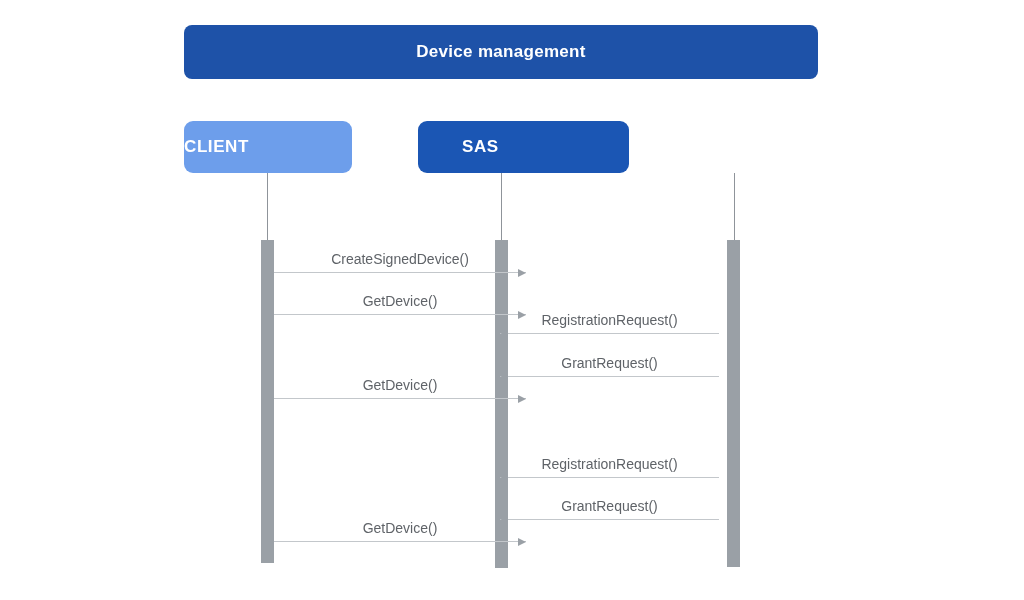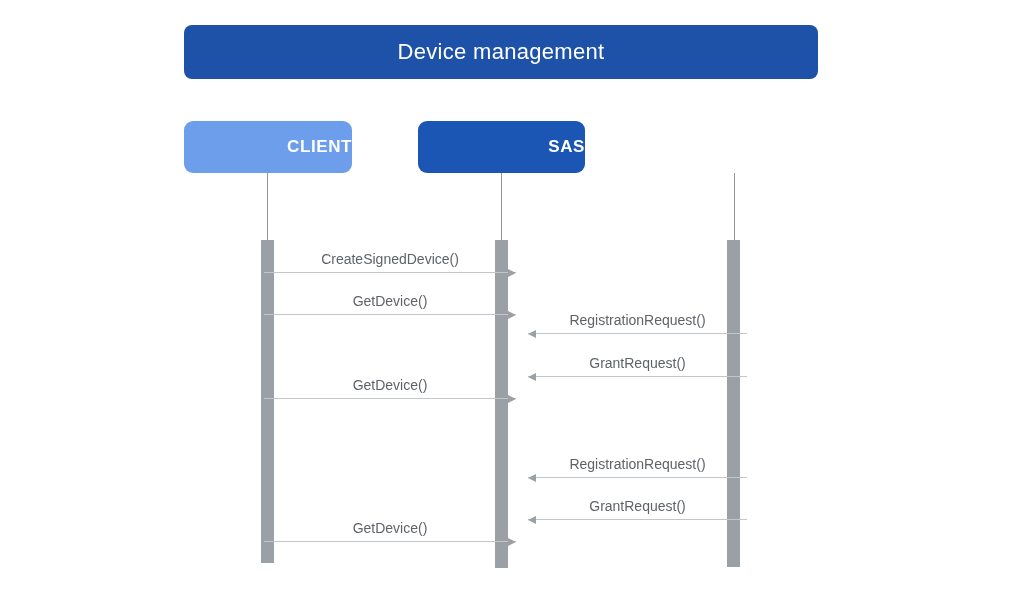--- a/index.html
+++ b/index.html
@@ -22,43 +22,43 @@
     left: 184px; top: 25px;
     width: 634px; height: 54px;
     background: #1e52a8;
     border-radius: 8px;
     display: flex;
     align-items: center;
     justify-content: center;
   }
   .title-bar span {
     color: #ffffff;
-    font-size: 22px;
-    font-weight: 400;
+    font-size: 17px;
+    font-weight: 700;
     letter-spacing: 0.3px;
   }
 
   
   .actor {
     position: absolute;
     top: 121px;
     height: 52px;
     border-radius: 9px;
     display: flex;
     align-items: center;
-    justify-content: flex-end;
+    justify-content: flex-start;
   }
   .actor span {
     color: #ffffff;
     font-size: 17px;
     font-weight: bold;
     letter-spacing: 0.6px;
   }
   .actor-client { left: 184px; width: 168px; background: #6d9eeb; }
-  .actor-sas    { left: 418px; width: 167px; background: #1b56b4; }
+  .actor-sas    { left: 418px; width: 167px; background: #1b56b4; padding-left: 44px; }
   .actor-cbsd   { left: 651px; width: 166px; background: #4285f4; }
 
   
   .lifeline {
     position: absolute;
     top: 173px;
     height: 67px;
     width: 1px;
     background: #8f949a;
   }
@@ -76,22 +76,22 @@
   .activation-client { left: 261px; height: 323px; }
   .activation-sas    { left: 495px; height: 328px; }
   .activation-cbsd   { left: 727px; height: 327px; }
 
   
   .message {
     position: absolute;
     display: flex;
     flex-direction: column;
   }
-  .lane-a { left: 264px; width: 252px; }  
-  .lane-b { left: 528px; width: 219px; }  
+  .lane-a { left: 274px; width: 252px; }  
+  .lane-b { left: 500px; width: 219px; }  
   .msg-label {
     text-align: center;
     font-size: 14px;
     color: #5f6368;
     line-height: 17px;
     margin-bottom: 4px;
     white-space: nowrap;
   }
   .msg-line {
     position: relative;

